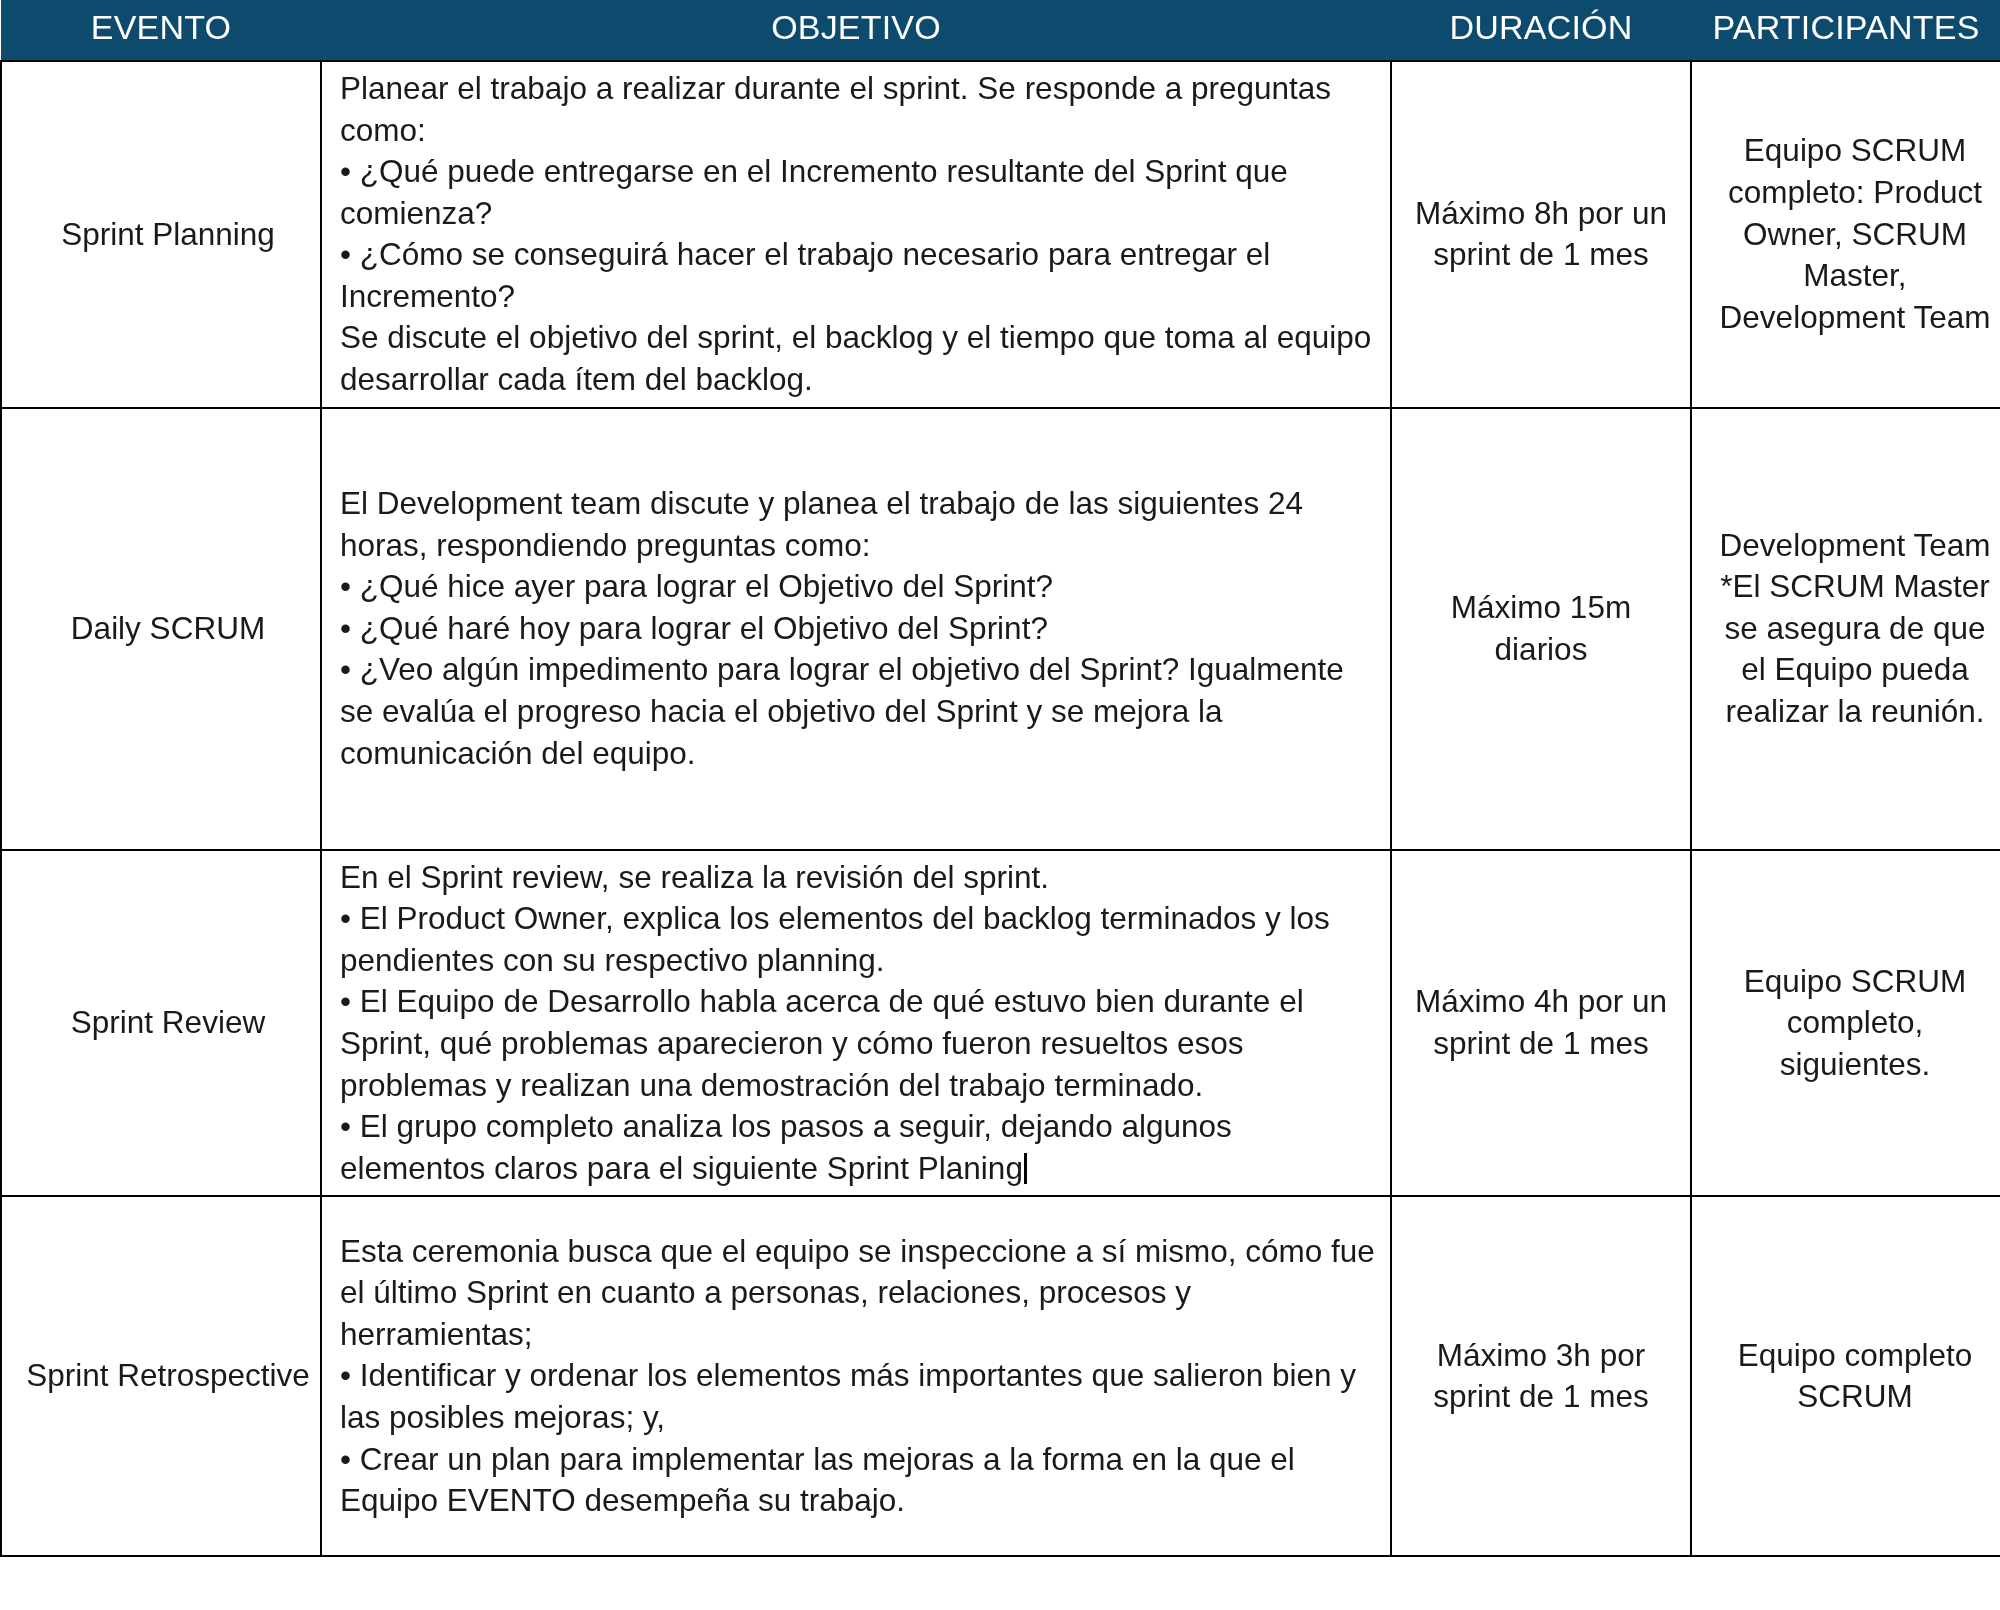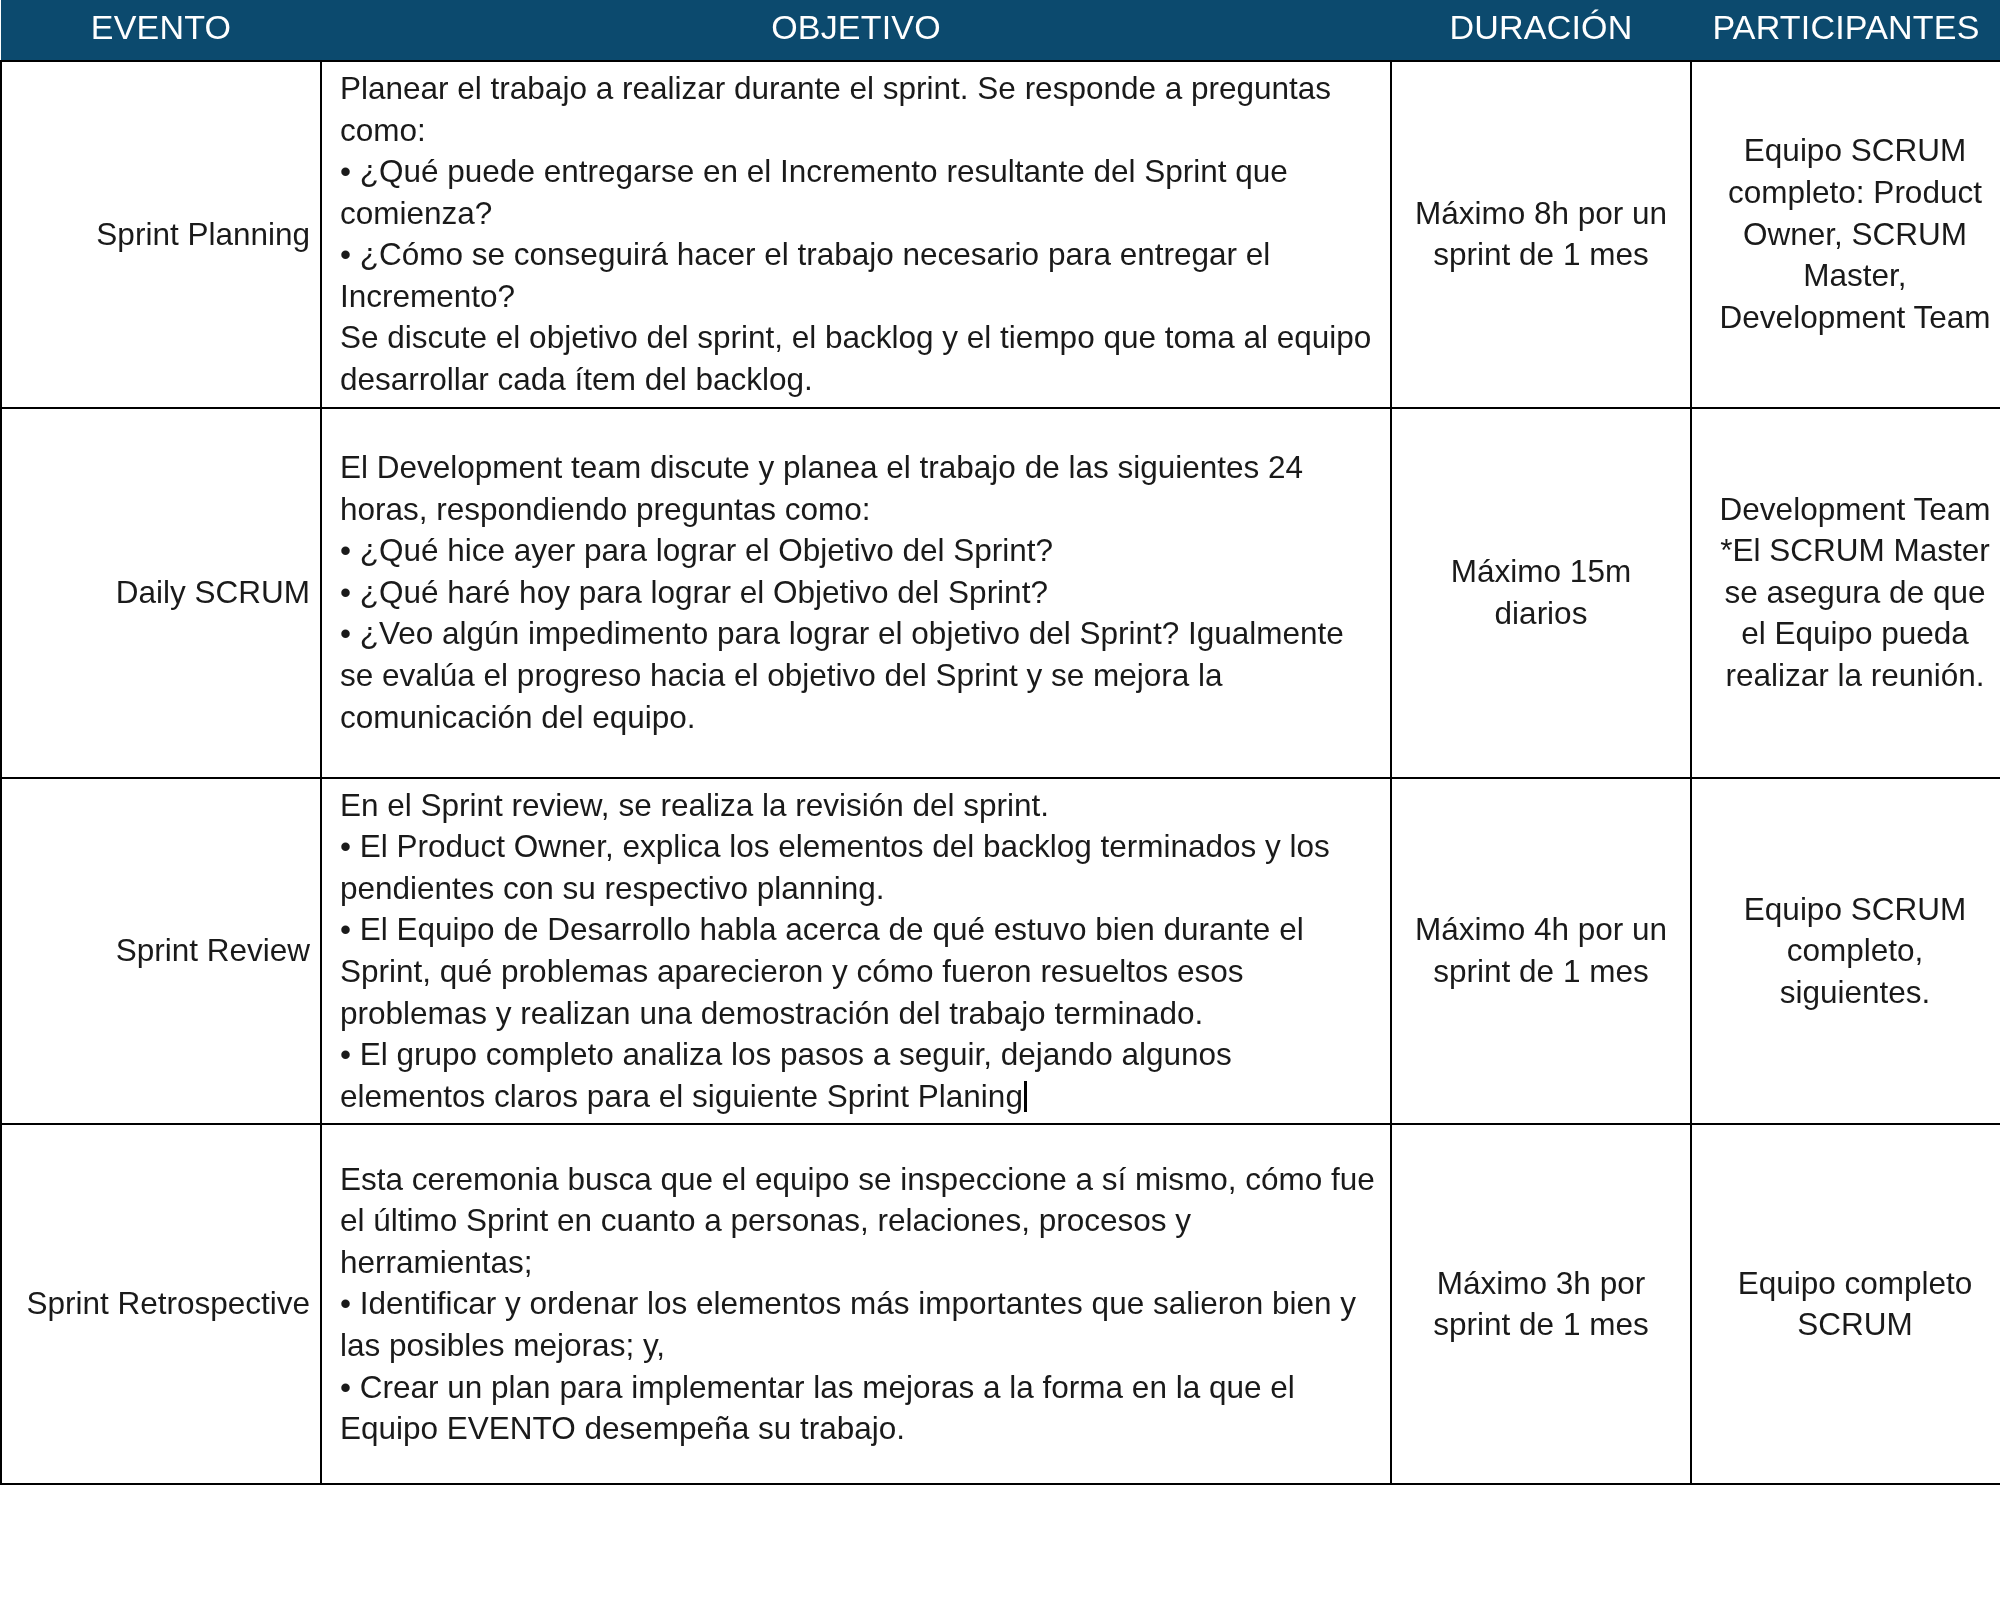--- a/index.html
+++ b/index.html
@@ -48,21 +48,21 @@
   tbody td {
     border: 2px solid #000000;
     vertical-align: middle;
     font-size: 31.5px;
     line-height: 1.32;
     padding: 6px 12px;
     box-sizing: border-box;
   }
 
   td.evento {
-    text-align: right;
+    text-align: center;
     padding-left: 24px;
     padding-right: 10px;
   }
 
   td.objetivo {
     text-align: left;
     padding-left: 18px;
     padding-right: 8px;
   }
 
@@ -84,21 +84,21 @@
     display: inline-block;
     width: 0;
     border-left: 3px solid #000;
     height: 0.98em;
     vertical-align: -0.18em;
     margin-left: 1px;
   }
 
   
   tr.row-0 td { height: 305px; }
-  tr.row-1 td { height: 370px; }
+  tr.row-1 td { height: 442px; }
   tr.row-2 td { height: 346px; }
   tr.row-3 td { height: 360px; }
 </style>
 </head>
 <body>
 
 <div class="table-wrap">
   <table class="scrum-table">
     <colgroup>
       <col class="c-evento">

